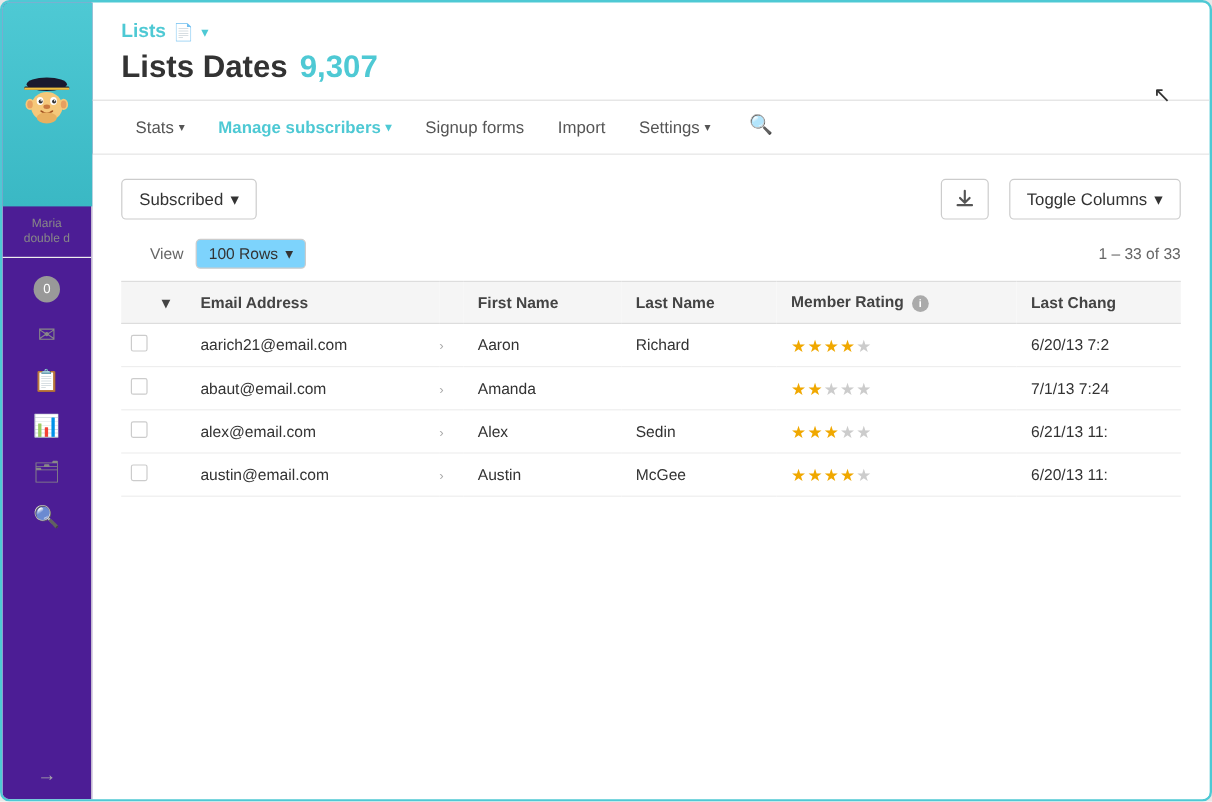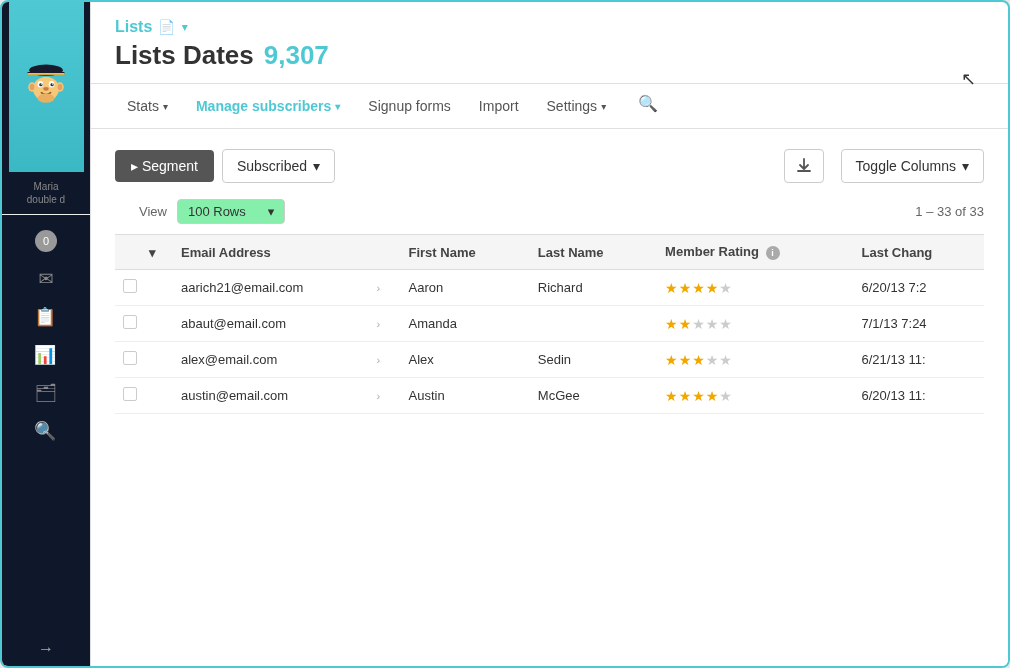--- a/index.html
+++ b/index.html
@@ -17,22 +17,22 @@
       background: #fff;
       border-radius: 8px;
       border: 2px solid #4ec9d4;
       overflow: hidden;
       display: flex;
       flex-direction: row;
       position: relative;
     }
     
     .sidebar {
-      width: 89px;
-      background: #0f172a;
+      width: 75px;
+      background: #4c1d95;
       border-right: 1px solid #e0e0e0;
       display: flex;
       flex-direction: column;
       align-items: center;
       flex-shrink: 0;
     }
     .sidebar-logo {
       width: 75px;
       height: 170px;
       background: linear-gradient(180deg, #4ec9d4 0%, #3ab8c4 100%);
@@ -251,29 +251,29 @@
       gap: 10px;
       margin-bottom: 10px;
       margin-left: 24px;
     }
     .view-label {
       font-size: 13px;
       color: #666;
     }
     .view-select {
       border: 1px solid #ccc;
-      background: #86efac;
+      background: #7dd3fc;
       padding: 4px 10px;
       border-radius: 4px;
       font-size: 13px;
       cursor: pointer;
       color: #333;
       display: flex;
       align-items: center;
-      gap: 22px;
+      gap: 6px;
     }
     .pagination {
       margin-left: auto;
       font-size: 13px;
       color: #666;
     }
     
     .data-table {
       width: 100%;
       border-collapse: collapse;
@@ -455,21 +455,20 @@
       </div>
       <div class="nav-search">
         <span>🔍</span>
       </div>
     </div>
 
     <div class="content">
 
 
       <div class="toolbar">
-        <button class="btn-segment">▸ Segment</button>
         <button class="btn-subscribed">
           <span>Subscribed</span>
           <span>▾</span>
         </button>
         <div class="toolbar-right">
           <button class="btn-download">
             <svg width="18" height="18" viewBox="0 0 18 18" fill="none" xmlns="http://www.w3.org/2000/svg">
               <path d="M9 2v9M5 8l4 4 4-4" stroke="#555" stroke-width="1.8" stroke-linecap="round" stroke-linejoin="round"></path>
               <path d="M3 14h12" stroke="#555" stroke-width="1.8" stroke-linecap="round"></path>
             </svg>

